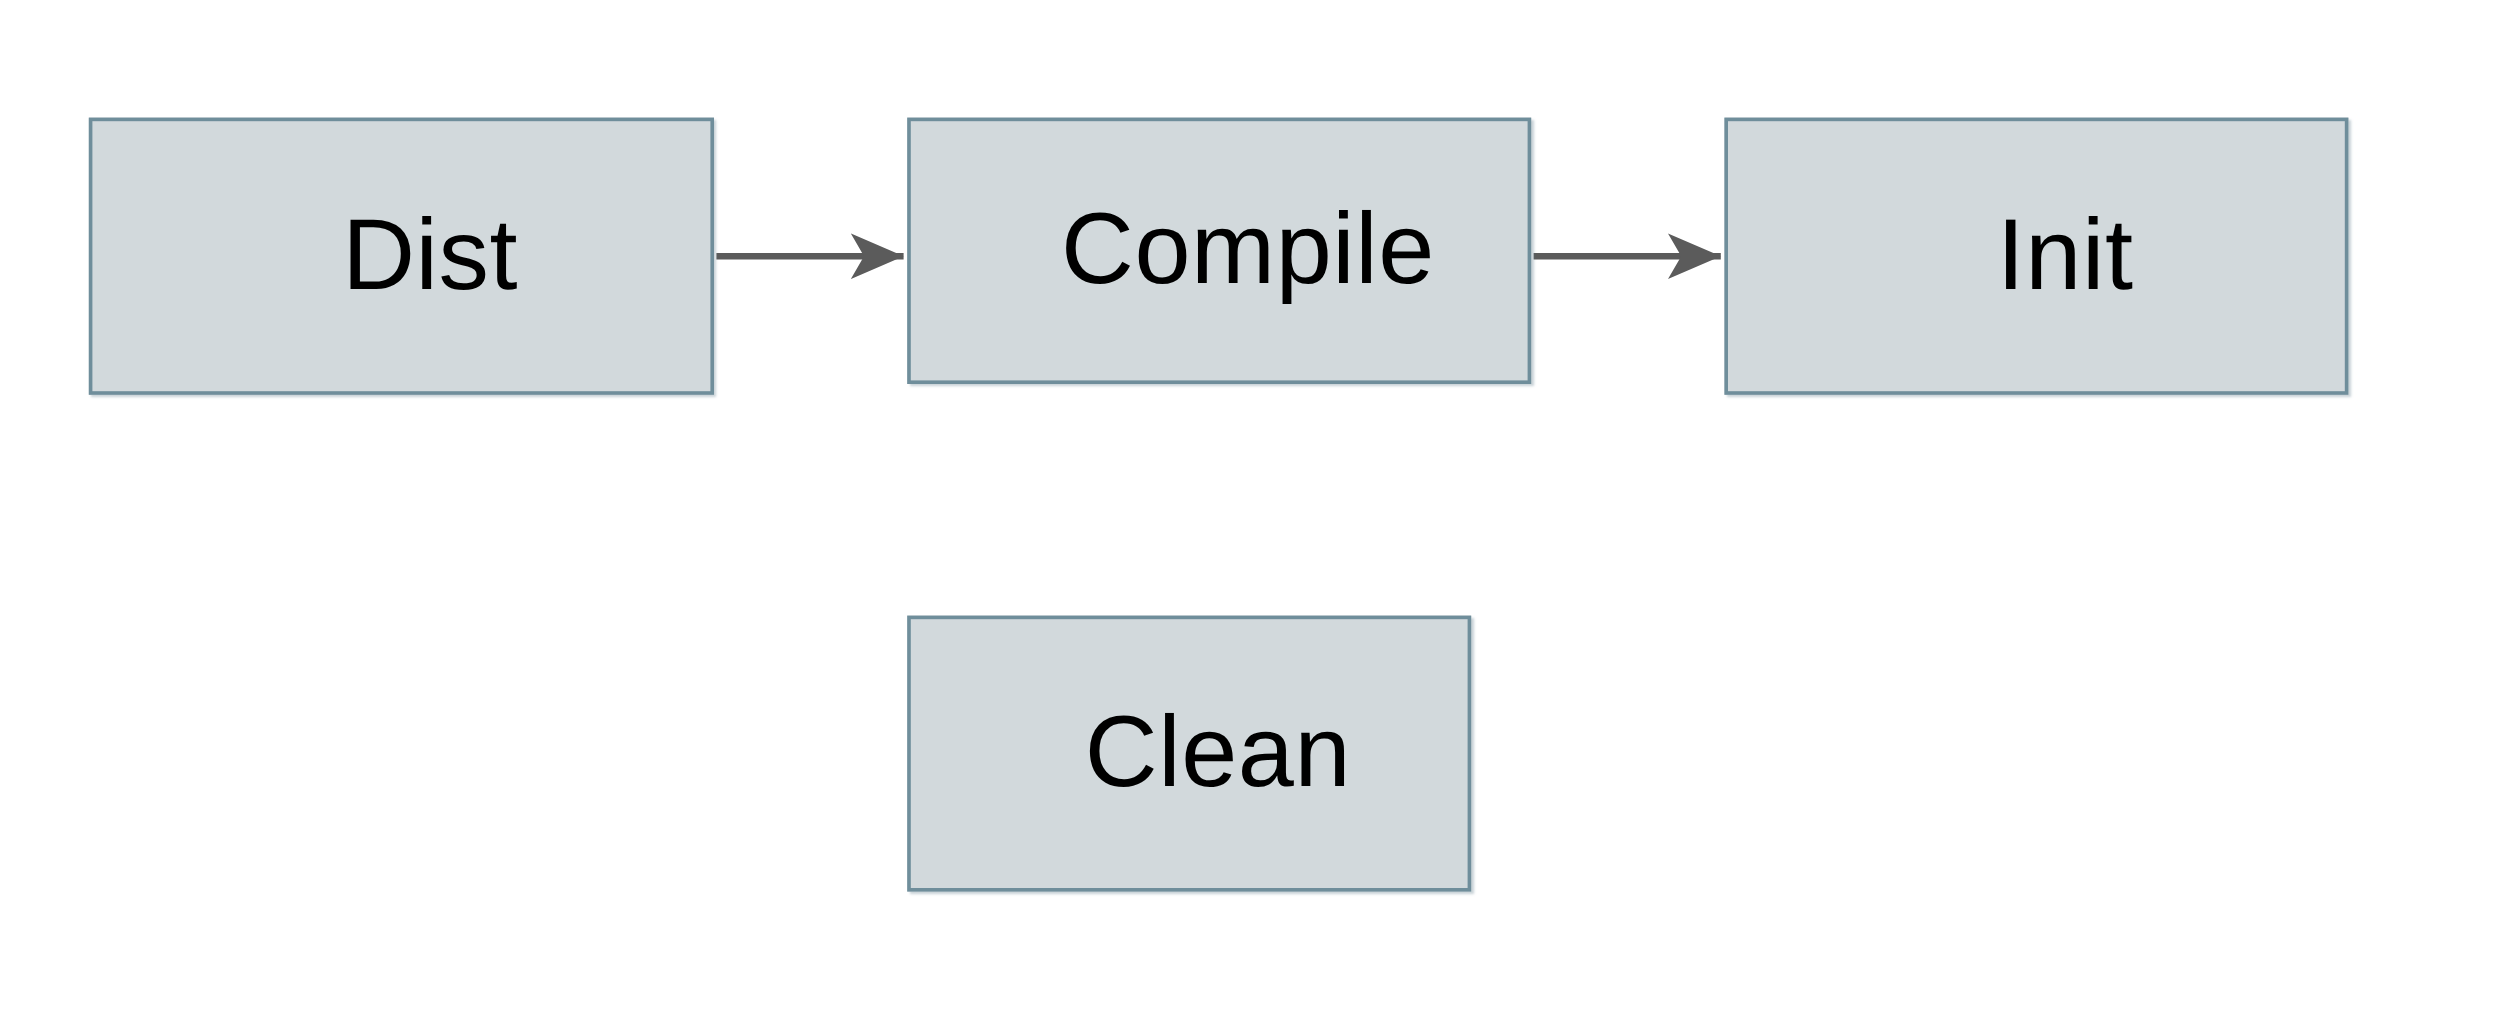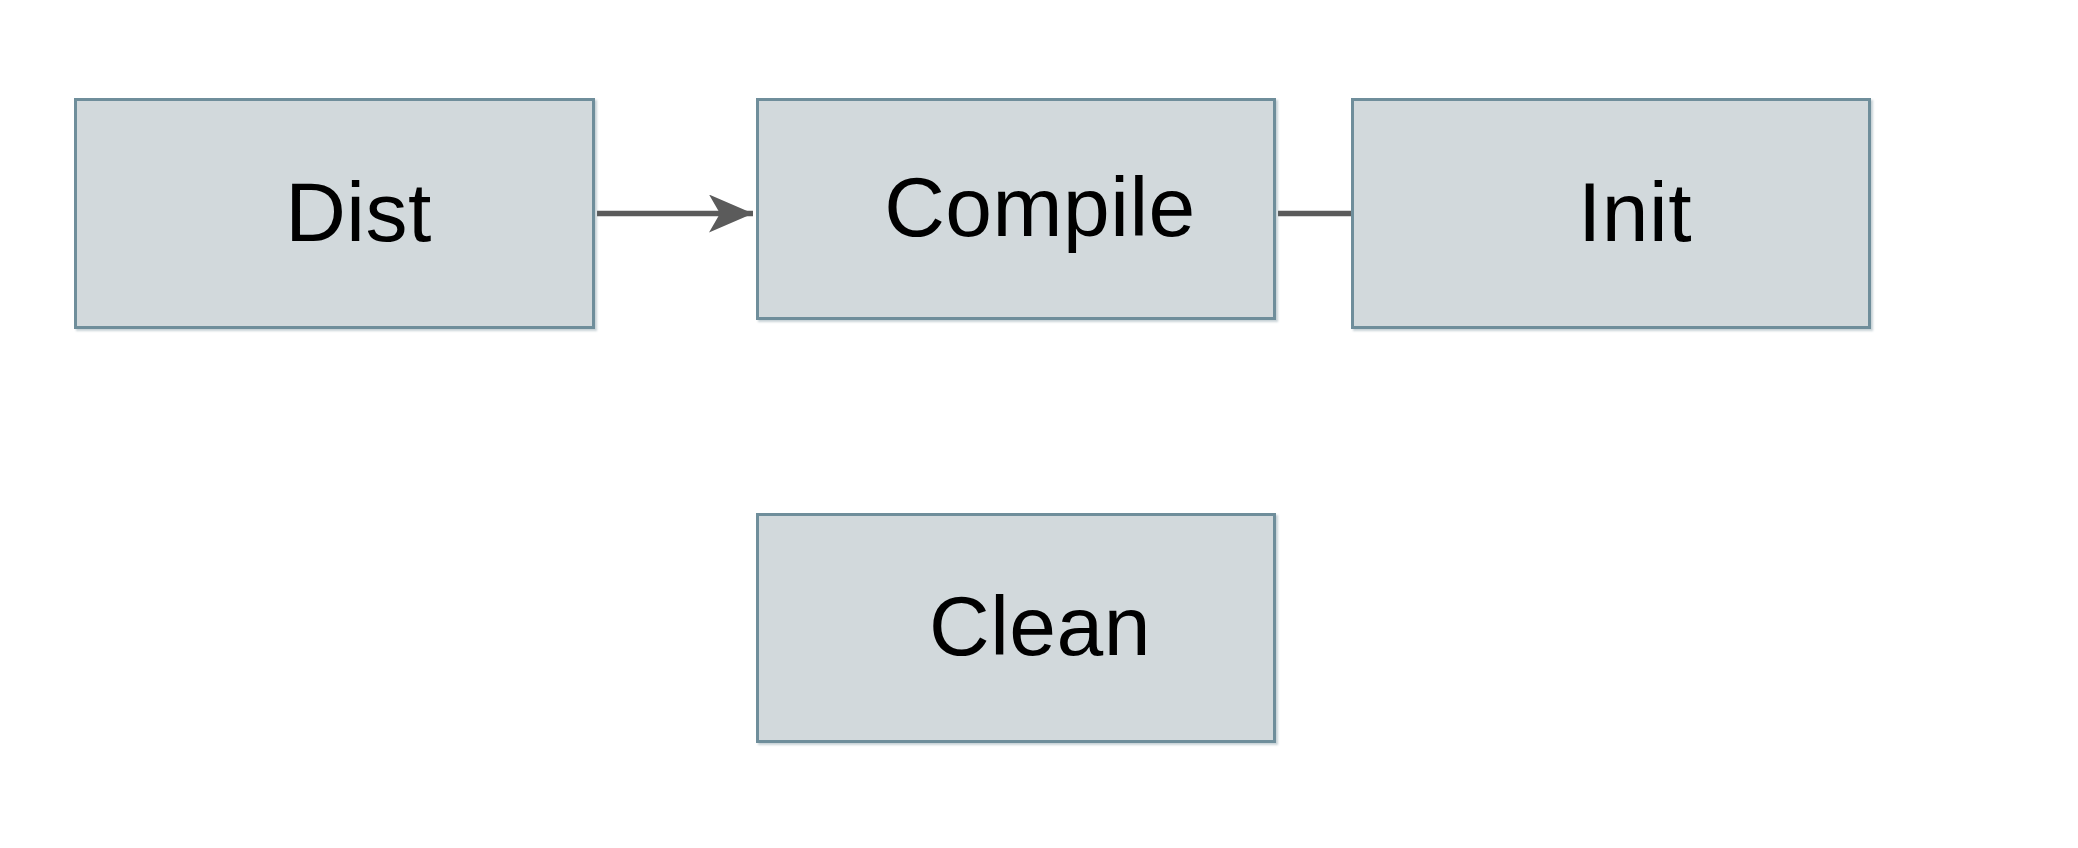--- a/index.html
+++ b/index.html
@@ -31,22 +31,22 @@
     font-size: 84px;
     font-weight: 400;
     color: var(--text, #000000);
     letter-spacing: 0.5px;
     white-space: nowrap;
     line-height: 1;
     transform: translateY(-2px);
   }
   #node-dist    { left: 74px;   top: 98px;  width: 521px; height: 231px; }
   #node-compile { left: 756px;  top: 98px;  width: 520px; height: 222px; }
-  #node-init    { left: 1351px; top: 98px;  width: 520px; height: 231px; }
-  #node-clean   { left: 756px;  top: 513px; width: 520px; height: 230px; }
+  #node-init    { left: 1437px; top: 98px;  width: 520px; height: 231px; }
+  #node-clean   { left: 756px;  top: 513px; width: 470px; height: 230px; }
 
   svg.arrow-layer {
     position: absolute;
     left: 0; top: 0;
     width: 2078px;
     height: 848px;
   }
 </style>
 </head>
 <body>

